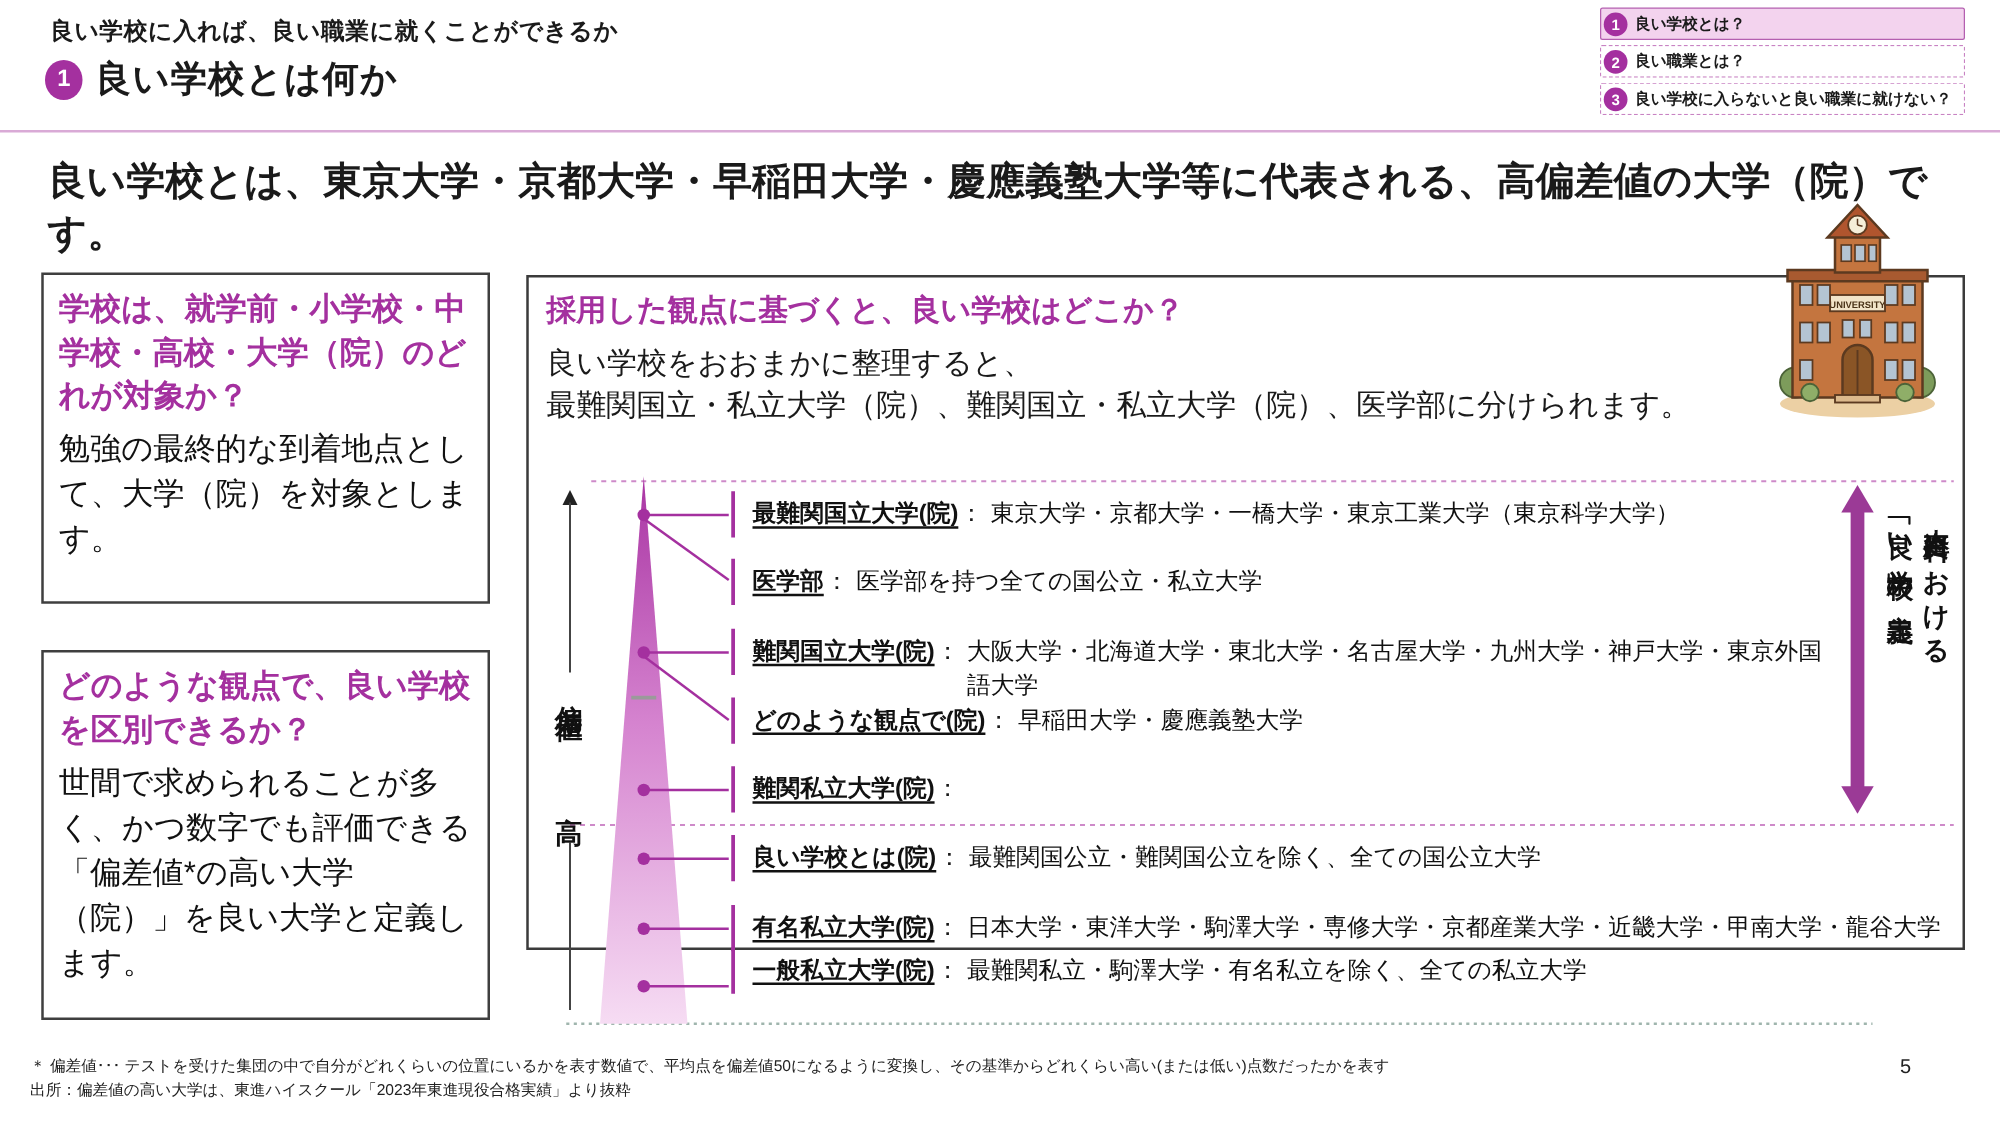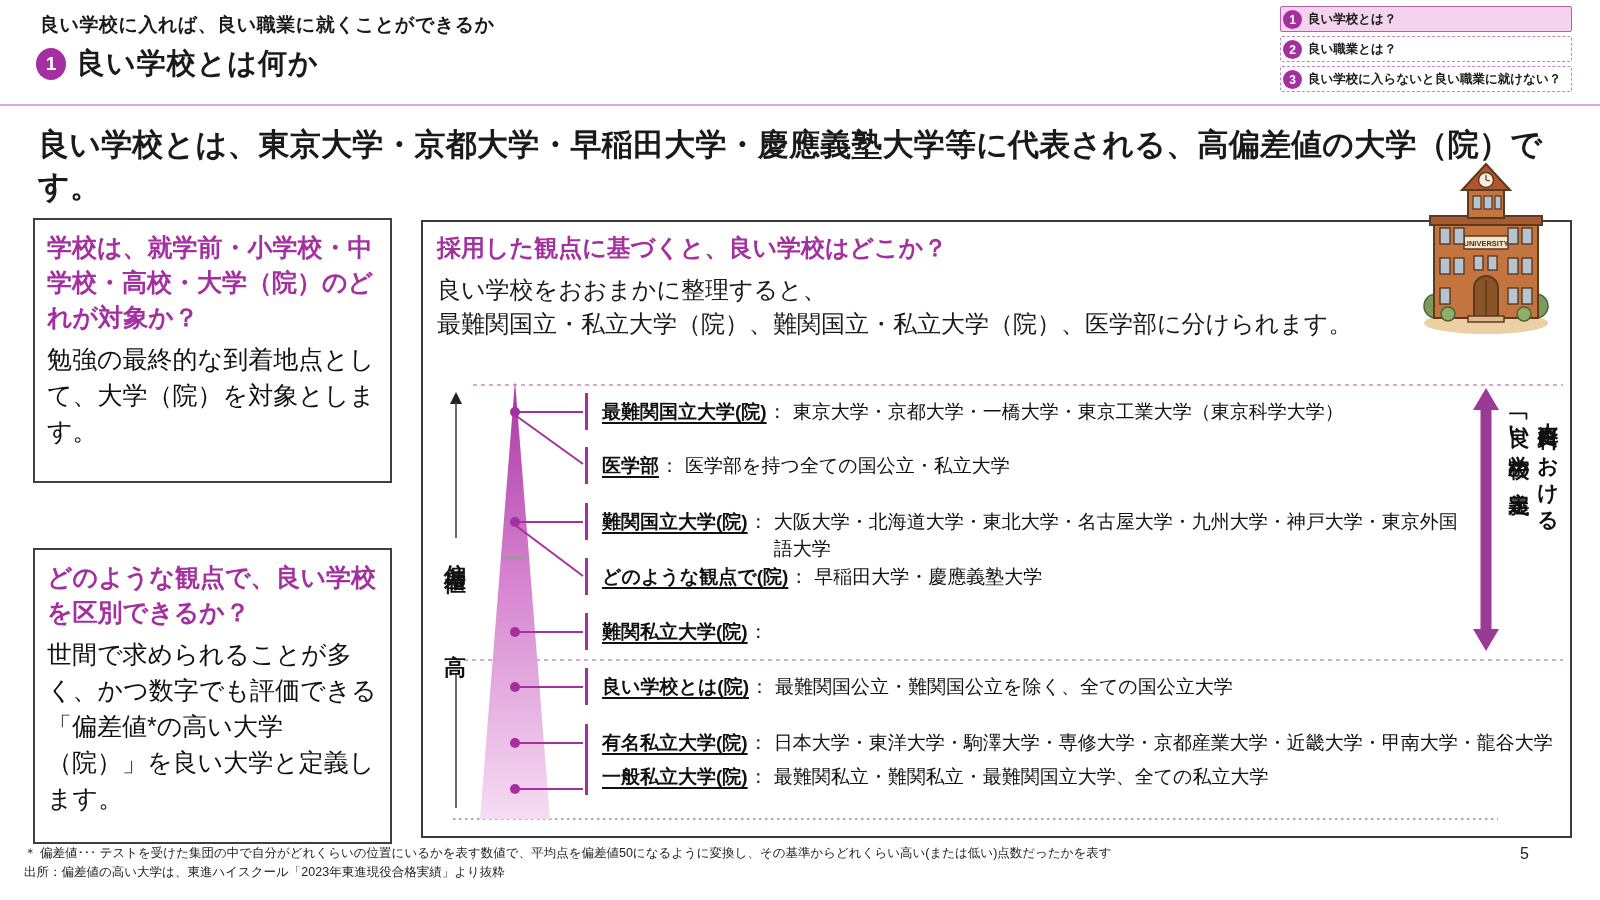--- a/index.html
+++ b/index.html
@@ -23,26 +23,26 @@
   .nav-circle { position:absolute; left:2px; top:3px; width:19px; height:19px; border-radius:50%;
     background:#a4309f; color:#fff; font-size:12px; font-weight:700;
     display:flex; align-items:center; justify-content:center; }
 
   
   #lead { left:38px; top:124px; width:1545px; font-size:31px; font-weight:600; letter-spacing:.2px; }
 
   
   .side-box { left:33px; width:359px; border:2px solid #3f3f3f; background:#fff; padding:10px 12px; }
   #side-box-1 { top:218px; height:265px; }
-  #side-box-2 { top:548px; height:296px; }
+  #side-box-2 { top:520px; height:296px; }
   .side-q { color:#a4309f; font-size:25px; font-weight:700; line-height:35px; margin-bottom:6px; }
   .side-a { color:#111; font-size:25px; font-weight:500; line-height:36px; }
 
   
-  #main-box { left:421px; top:220px; width:1151px; height:618px; border:2px solid #3b3b3b; background:#fff; }
+  #main-box { left:421px; top:220px; width:1151px; height:540px; border:2px solid #3b3b3b; background:#fff; }
   #main-q { position:absolute; left:14px; top:10px; color:#a4309f; font-size:24px; font-weight:700; }
   #main-intro1 { position:absolute; left:14px; top:52px; font-size:24px; font-weight:500; }
   #main-intro2 { position:absolute; left:14px; top:86px; font-size:24px; font-weight:500; }
 
   #diagram { position:absolute; left:0; top:156px; width:1147px; height:462px; }
   #diagram-svg { position:absolute; left:0; top:0; }
 
   .axis-txt { position:absolute; left:19px; width:28px; writing-mode:vertical-rl;
     font-size:22px; font-weight:600; color:#111; letter-spacing:4px; text-align:center; }
   #axis-hensachi { top:168px; }
@@ -208,21 +208,21 @@
       <div class="tier-text">
           <span class="t-name">有名私立大学(院)</span>
           <span class="t-colon">：</span>
           <span class="t-desc">日本大学・東洋大学・駒澤大学・専修大学・京都産業大学・近畿大学・甲南大学・龍谷大学</span>
         </div>
     </div>
     <div class="tier" id="tier-7">
       <div class="tier-text">
           <span class="t-name">一般私立大学(院)</span>
           <span class="t-colon">：</span>
-          <span class="t-desc">最難関私立・難関私立・最難関国立大学、全ての私立大学</span>
+          <span class="t-desc">最難関私立・駒澤大学・有名私立を除く、全ての私立大学</span>
         </div>
     </div>
 
     <div id="side-def">
       <span>本資料における</span>
       <span>「良い学校」の定義</span>
     </div>
   </div>
 </div>
 

